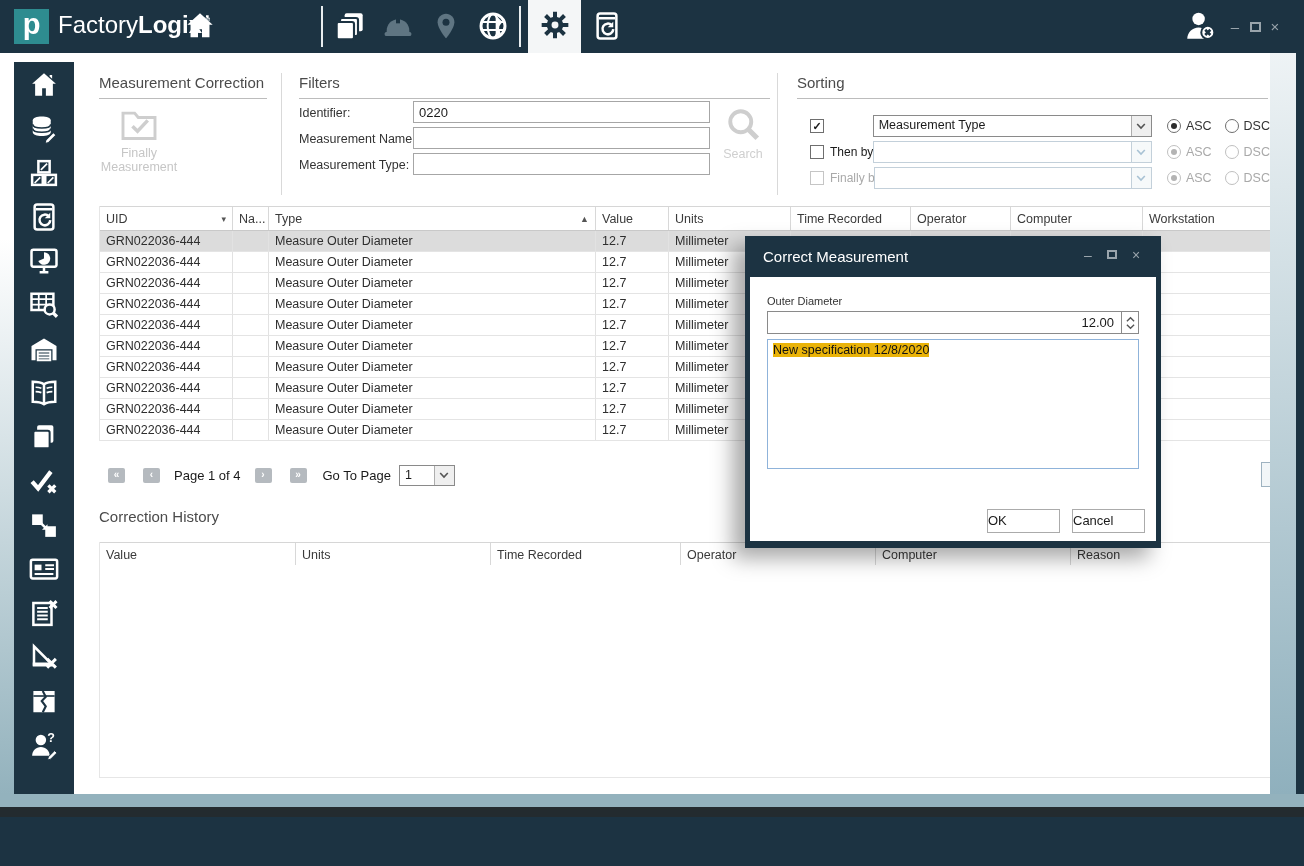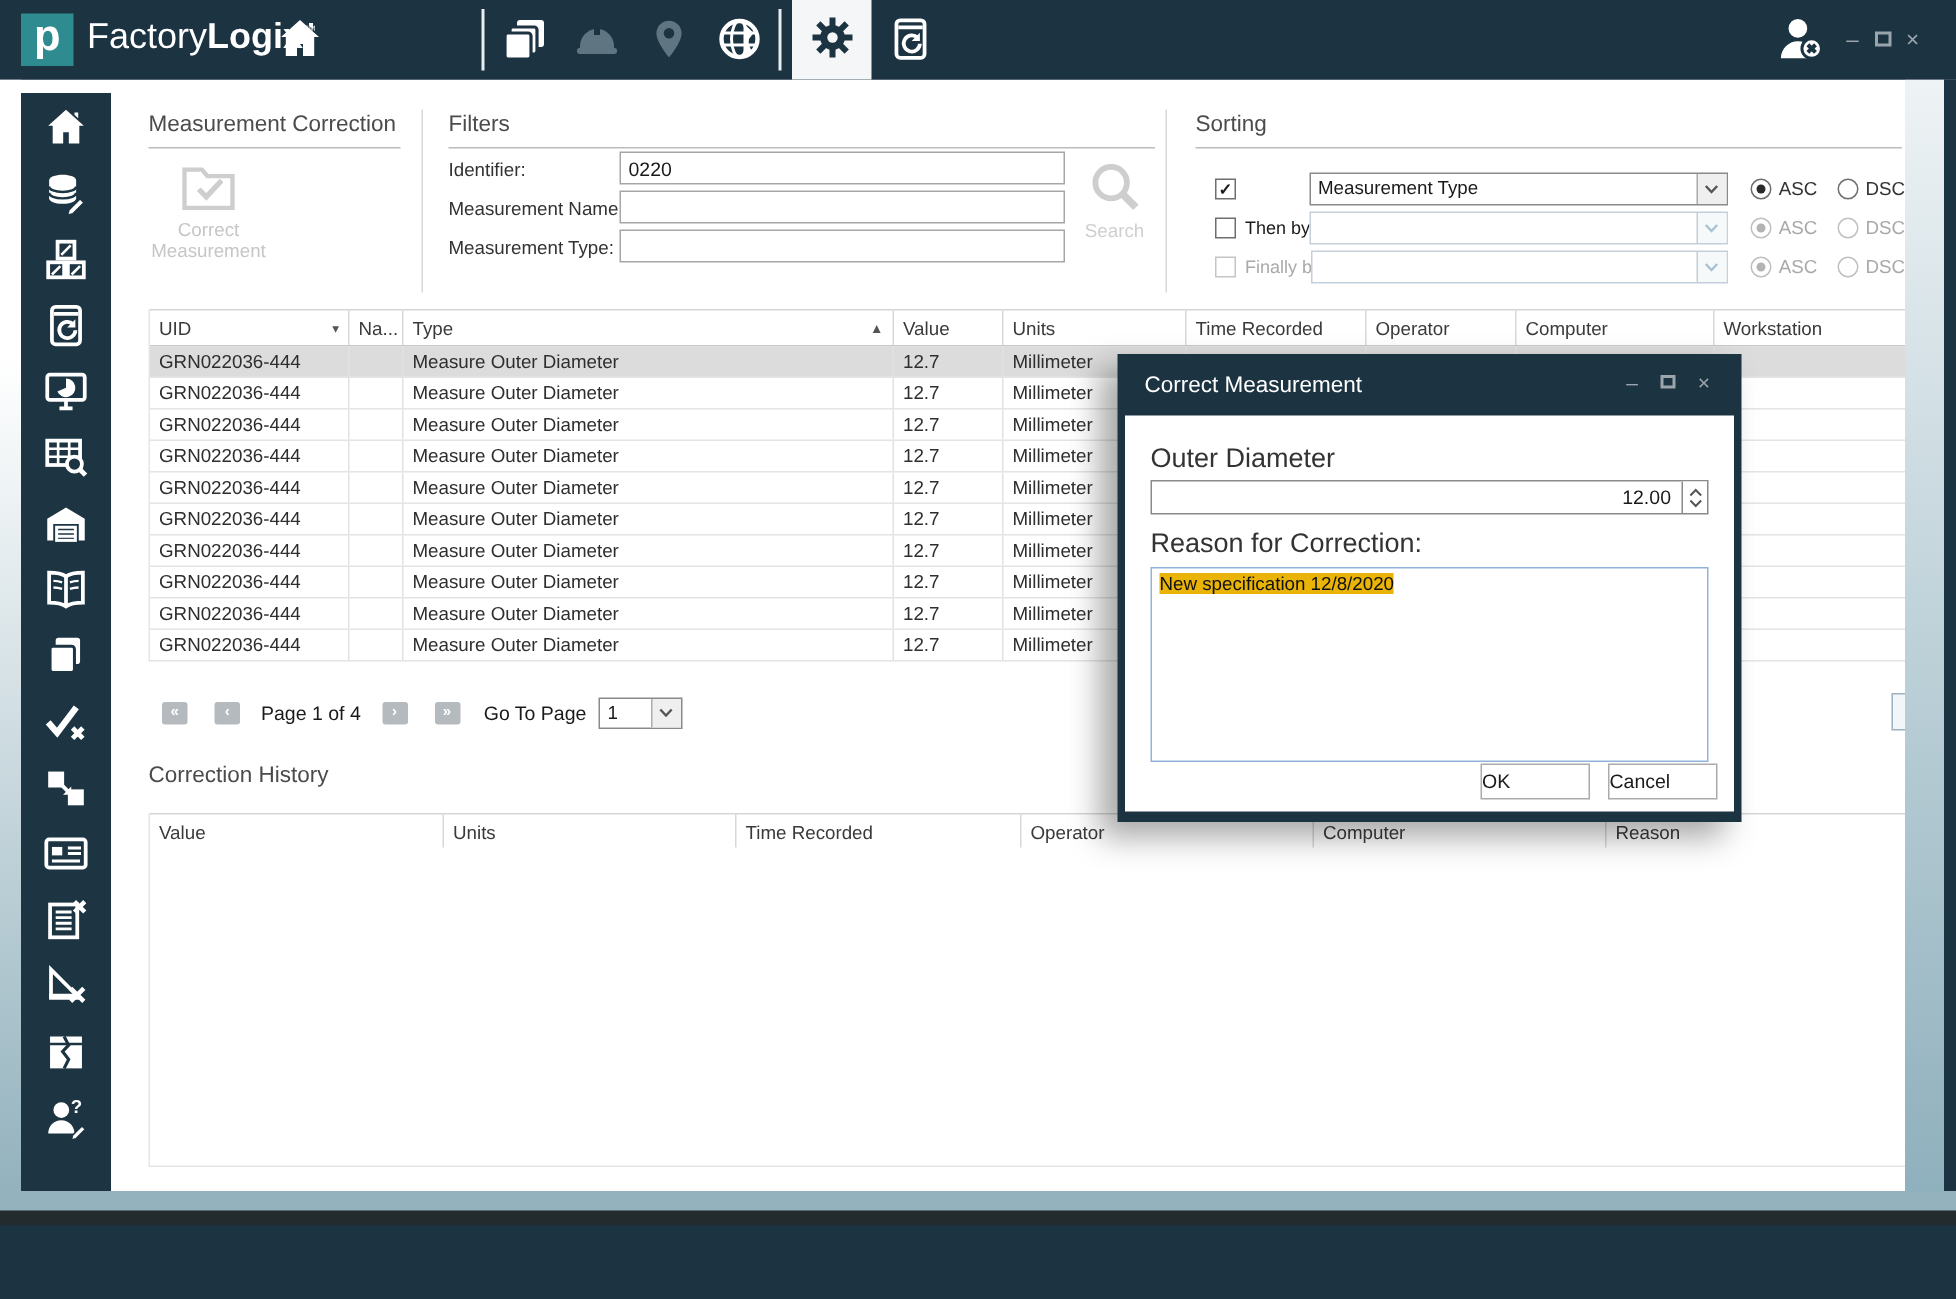--- a/index.html
+++ b/index.html
@@ -76,21 +76,21 @@
 
 
 #pager{position:absolute;left:108px;top:410px;height:24px;display:flex;align-items:center;font-size:13px;color:#1a1a1a}
 .pgbtn{width:17px;height:15px;background:#b5babf;border-radius:2px;color:#fff;font-size:10px;line-height:14px;text-align:center;font-weight:bold;cursor:pointer}
 .pgap{width:18px}
 
 
 #dialog{position:absolute;left:745px;top:236px;width:416px;height:312px;background:#1c3342;z-index:60;box-shadow:-12px 10px 20px rgba(0,0,0,.35);padding:0 5px 7px 5px}
 #dlg-title{height:41px;display:flex;align-items:center;color:#fff;font-size:15px;padding-left:13px;position:relative}
 #dlg-body{background:#fff;height:264px;position:relative;padding:18px 17px 0 17px}
-.dlbl{font-size:18px;color:#333}
+.dlbl{font-size:11px;color:#333}
 #spin{display:flex;height:23px;border:1px solid #8a8a8a;margin-top:4px}
 #spin .val{flex:1;text-align:right;padding:3px 7px;font-size:13px;color:#1a1a1a}
 #spin .btn{width:17px;border-left:1px solid #8a8a8a;display:flex;flex-direction:column;align-items:center;justify-content:center;background:#fff;cursor:pointer}
 #reason-box{margin-top:5px;height:130px;border:1px solid #8fb3da;padding:3px 5px;font-size:12.5px;color:#111}
 #reason-box .selected{background:#eab308}
 .dlgbtn{position:absolute;bottom:8px;width:73px;height:24px;border:1px solid #ababab;background:#fff;font-size:13px;color:#1a1a1a;text-align:left;line-height:22px;cursor:pointer}
 #ok-btn{right:96px}
 #cancel-btn{right:11px}
 .dwc{position:absolute;top:13px;color:#9aa5ac;font-size:14px;line-height:13px;width:16px;text-align:center;cursor:pointer}
 .dmaxbox{display:inline-block;width:10px;height:9px;border:2px solid #9aa5ac}
@@ -304,21 +304,21 @@
   <div id="content">
 
     <div class="sect-title" style="left:99px;top:21px">Measurement Correction</div>
     <div class="underline" style="left:99px;top:45px;width:168px"></div>
 
     <div id="correct-btn">
       <span><svg width="40" height="32" viewBox="0 0 26 22">
             <path d="M2 3.5h8l2.5 3H24v14.5H2z" fill="none" stroke="#cecece" stroke-width="2"></path>
             <path d="M8.5 12.5l3.5 3.5 7-7.5" fill="none" stroke="#cecece" stroke-width="2.4"></path>
           </svg></span>
-      <div class="lbl"><span>Correct</span><br><span>Measurement</span></div>
+      <div class="lbl"><span>Finally</span><br><span>Measurement</span></div>
     </div>
 
     <div class="vsep" style="left:281px;top:20px;height:122px"></div>
 
     <div class="sect-title" style="left:299px;top:21px">Filters</div>
     <div class="underline" style="left:299px;top:45px;width:471px"></div>
 
     <div class="flabel" style="left:299px;top:53px">Identifier:</div>
     <input class="fin" style="left: 413px; top: 48px;" value="0220">
     <div class="flabel" style="left:299px;top:79px">Measurement Name:</div>
@@ -581,21 +581,20 @@
         <span class="val">12.00</span>
         <span class="btn">
           <svg width="9" height="7" viewBox="0 0 10 7">
               <path d="M1 5.5L5 1.5l4 4" fill="none" stroke="#555" stroke-width="1.5"></path>
             </svg>
           <svg width="9" height="7" viewBox="0 0 10 7">
               <path d="M1 1.5l4 4 4-4" fill="none" stroke="#555" stroke-width="1.5"></path>
             </svg>
         </span>
       </div>
-      <div class="dlbl" style="margin-top:9px">Reason for Correction:</div>
       <div id="reason-box">
         <span class="selected">New specification 12/8/2020</span>
       </div>
       <div class="dlgbtn" id="ok-btn">OK</div>
       <div class="dlgbtn" id="cancel-btn">Cancel</div>
     </div>
   </div>
 
   <div id="bottombar">
     

